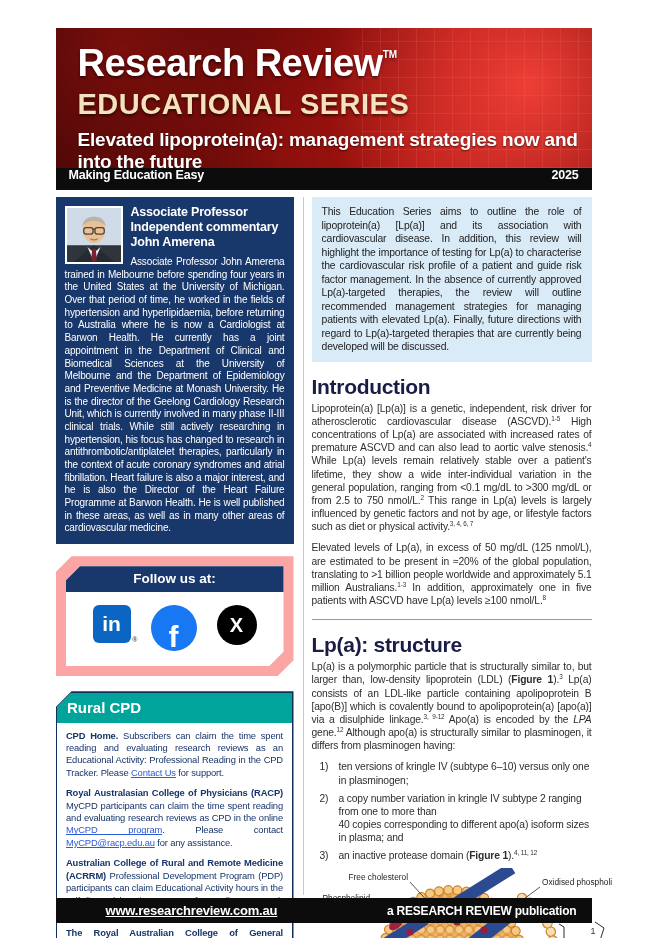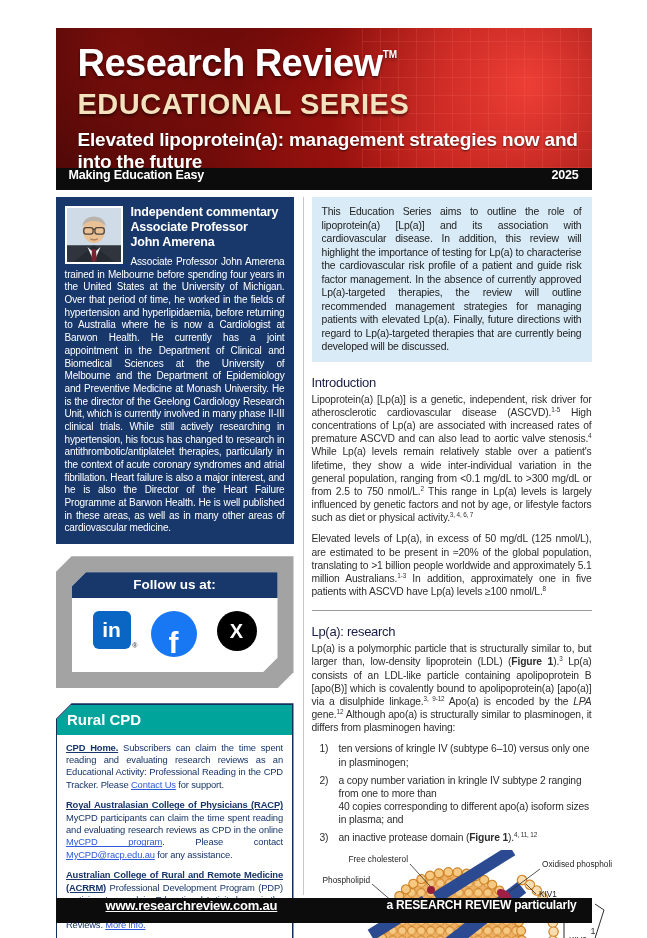--- a/index.html
+++ b/index.html
@@ -36,55 +36,55 @@
   .vdiv { width:1px; background:#c8c8c8; margin:0 8px 0 9px; flex:none; }
   .col-right { flex:1; min-width:0; }
 
   
   .commentary { background:#18376b; color:#fff; padding:8px 9px 9px; }
   .avatar { float:left; width:58px; height:58px; border:2px solid #fff; margin:1px 8px 3px 0; background:#c6d4e2; }
   .kicker { font-size:12.5px; font-weight:bold; line-height:1.2; letter-spacing:-.2px; }
   .bio { font-size:10px; line-height:1.27; text-align:justify; margin-top:6px; letter-spacing:-.15px; }
 
   
-  .cutwrap { margin-top:12px; padding:16px; background:#a3a3a3;
+  .cutwrap { margin-top:12px; padding:10px; background:#fca5a5;
     clip-path: polygon(16px 0, 100% 0, 100% calc(100% - 16px), calc(100% - 16px) 100%, 0 100%, 0 16px); }
   .cutwrap.thin { padding:1.5px; background:#12305e; margin-top:15px; }
   .cutinner { background:#fff; clip-path: polygon(14.5px 0, 100% 0, 100% calc(100% - 14.5px), calc(100% - 14.5px) 100%, 0 100%, 0 14.5px); }
   .followhead { background:#18376b; color:#fff; text-align:center; font-size:13.5px; font-weight:bold; padding:5px 0 6px; }
   .iconrow { display:flex; justify-content:center; gap:20px; padding:13px 0 15px; }
   .ic-li { width:38px; height:38px; background:#0a66c2; border-radius:6px; color:#fff; font-weight:bold; font-size:21px;
     display:flex; align-items:center; justify-content:center; position:relative; }
   .ic-li i { position:absolute; right:-7px; bottom:0; font-size:7px; font-style:normal; color:#555; }
   .ic-fb { width:46px; height:46px; background:#1877f2; border-radius:50%; color:#fff; font-weight:bold; font-size:30px;
     display:flex; align-items:flex-end; justify-content:center; overflow:hidden; line-height:.95; }
   .ic-x { width:40px; height:40px; background:#000; border-radius:50%; color:#fff; font-weight:900; font-size:20px;
     display:flex; align-items:center; justify-content:center; }
 
   .cpdhead { background:#00a49a; color:#fff; font-size:15px; font-weight:bold; padding:6px 10px 7px; }
   .cpdbody { padding:7px 9px 10px; color:#17356a; }
   .cpdbody p { font-size:9.4px; line-height:1.32; text-align:justify; margin:0 0 8px; letter-spacing:-.15px; }
   .cpdbody p:last-child { margin-bottom:0; }
-  .cpdbody b { color:#17356a;text-decoration:underline; }
+  .cpdbody b { color:#17356a; }
   .lnk { color:#2e5bd7; text-decoration:underline; cursor:pointer; }
 
   
   .abstract { background:#d9ebf7; padding:8px 10px; font-size:10.4px; line-height:1.3; color:#222; text-align:justify; letter-spacing:-.15px; }
-  h2.dark { font-size:13px; font-weight:normal; color:#191d45; margin:13px 0 3px; letter-spacing:-.3px; }
+  h2.dark { font-size:21px; font-weight:bold; color:#191d45; margin:13px 0 3px; letter-spacing:-.3px; }
   .para { font-size:10.3px; line-height:1.28; color:#2e2e2e; text-align:justify; margin:2px 0 8px; letter-spacing:-.15px; }
   sup { font-size:.62em; line-height:0; }
   hr.sep { border:none; border-top:1px solid #9a9a9a; margin:12px 0 0; }
   .numlist { margin:4px 0 2px 8px; }
   .numitem { display:flex; gap:7px; font-size:10.3px; line-height:1.28; color:#2e2e2e; margin-bottom:5px; letter-spacing:-.15px; }
   .numitem .n { flex:none; width:12px; }
   .figwrap { margin:4px 0 0; }
 
   
   .footer { position:absolute; left:20px; right:20px; top:898px; height:25px; background:#0c0c0c; color:#fff;
-    display:flex; justify-content:space-between; padding:0 15px 0 50px; }
+    display:flex; justify-content:space-between; align-items:center; padding:0 15px 0 50px; }
   .footer .url { font-size:13px; font-weight:bold; text-decoration:underline; cursor:pointer; letter-spacing:-.2px; }
   .footer .pub { font-size:12px; font-weight:bold; letter-spacing:-.2px; }
   .pagenum { position:absolute; right:16px; top:926px; font-size:9px; color:#333; }
 
   svg text { font-family:"Liberation Sans", sans-serif; }
 </style>
 </head>
 <body>
 
 <div class="page">
@@ -113,22 +113,22 @@
           <path d="M7 58 L29 40 L51 58 Z" fill="#262a31"></path>
           <path d="M22 42 L29 48 L36 42 L29 58 Z" fill="#f2f2f2"></path>
           <path d="M27 44 L31 44 L32 56 L29 58 L26 56 Z" fill="#7a2230"></path>
           <ellipse cx="29" cy="24" rx="12" ry="13.5" fill="#eac095"></ellipse>
           <path d="M16 20 Q18 9 29 9 Q40 9 42 20 Q38 14 29 14 Q20 14 16 20 Z" fill="#b9b3ab"></path>
           <rect x="18" y="21" width="10" height="7" rx="2.5" fill="none" stroke="#4d423c" stroke-width="1.4"></rect>
           <rect x="30" y="21" width="10" height="7" rx="2.5" fill="none" stroke="#4d423c" stroke-width="1.4"></rect>
           <line x1="28" y1="23" x2="30" y2="23" stroke="#4d423c" stroke-width="1.2"></line>
           <path d="M25 33 Q29 35.5 33 33" fill="none" stroke="#a97a54" stroke-width="1.2"></path>
         </svg>
+        <div class="kicker">Associate Professor</div>
         <div class="kicker">Independent commentary</div>
-        <div class="kicker">Associate Professor</div>
         <div class="kicker">John Amerena</div>
         <div class="bio">Associate Professor John Amerena trained in Melbourne before spending four years in the United States at the University of Michigan. Over that period of time, he worked in the fields of hypertension and hyperlipidaemia, before returning to Australia where he is now a Cardiologist at Barwon Health. He currently has a joint appointment in the Department of Clinical and Biomedical Sciences at the University of Melbourne and the Department of Epidemiology and Preventive Medicine at Monash University. He is the director of the Geelong Cardiology Research Unit, which is currently involved in many phase II-III clinical trials. While still actively researching in hypertension, his focus has changed to research in antithrombotic/antiplatelet therapies, particularly in the context of acute coronary syndromes and atrial fibrillation. Heart failure is also a major interest, and he is also the Director of the Heart Failure Programme at Barwon Health. He is well published in these areas, as well as in many other areas of cardiovascular medicine.</div>
       </div>
 
       <div class="cutwrap">
         <div class="cutinner">
           <div class="followhead">Follow us at:</div>
           <div class="iconrow">
             <span class="ic-li">
                 <span>in</span>
@@ -164,21 +164,21 @@
     <div class="col-right">
 
       <div class="abstract">This Education Series aims to outline the role of lipoprotein(a) [Lp(a)] and its association with cardiovascular disease. In addition, this review will highlight the importance of testing for Lp(a) to characterise the cardiovascular risk profile of a patient and guide risk factor management. In the absence of currently approved Lp(a)-targeted therapies, the review will outline recommended management strategies for managing patients with elevated Lp(a). Finally, future directions with regard to Lp(a)-targeted therapies that are currently being developed will be discussed.</div>
 
       <h2 class="dark">Introduction</h2>
       <p class="para">Lipoprotein(a) [Lp(a)] is a genetic, independent, risk driver for atherosclerotic cardiovascular disease (ASCVD).<sup>1-5</sup> High concentrations of Lp(a) are associated with increased rates of premature ASCVD and can also lead to aortic valve stenosis.<sup>4</sup> While Lp(a) levels remain relatively stable over a patient's lifetime, they show a wide inter-individual variation in the general population, ranging from &lt;0.1 mg/dL to &gt;300 mg/dL or from 2.5 to 750 nmol/L.<sup>2</sup> This range in Lp(a) levels is largely influenced by genetic factors and not by age, or lifestyle factors such as diet or physical activity.<sup>3, 4, 6, 7</sup></p>
       <p class="para">Elevated levels of Lp(a), in excess of 50 mg/dL (125 nmol/L), are estimated to be present in ≈20% of the global population, translating to &gt;1 billion people worldwide and approximately 5.1 million Australians.<sup>1-3</sup> In addition, approximately one in five patients with ASCVD have Lp(a) levels ≥100 nmol/L.<sup>8</sup></p>
 
       <hr class="sep">
 
-      <h2 class="dark">Lp(a): research</h2>
+      <h2 class="dark">Lp(a): structure</h2>
       <p class="para">Lp(a) is a polymorphic particle that is structurally similar to, but larger than, low-density lipoprotein (LDL) (<b>Figure 1</b>).<sup>3</sup> Lp(a) consists of an LDL-like particle containing apolipoprotein B [apo(B)] which is covalently bound to apolipoprotein(a) [apo(a)] via a disulphide linkage.<sup>3, 9-12</sup> Apo(a) is encoded by the <i>LPA</i> gene.<sup>12</sup> Although apo(a) is structurally similar to plasminogen, it differs from plasminogen having:</p>
       <div class="numlist">
         <div class="numitem">
             <span class="n">1)</span>
             <span>ten versions of kringle IV (subtype 6–10) versus only one in plasminogen;</span>
           </div>
         <div class="numitem">
             <span class="n">2)</span>
             <span>a copy number variation in kringle IV subtype 2 ranging from one to more than<br>40 copies corresponding to different apo(a) isoform sizes in plasma; and</span>
           </div>
@@ -281,17 +281,17 @@
         </svg>
         
         
       </div>
 
     </div>
   </div>
 
   <div class="footer">
     <span class="url">www.researchreview.com.au</span>
-    <span class="pub">a RESEARCH REVIEW particularly</span>
+    <span class="pub">a RESEARCH REVIEW publication</span>
   </div>
   <div class="pagenum">1</div>
 
 </div>
 
 </body></html>

